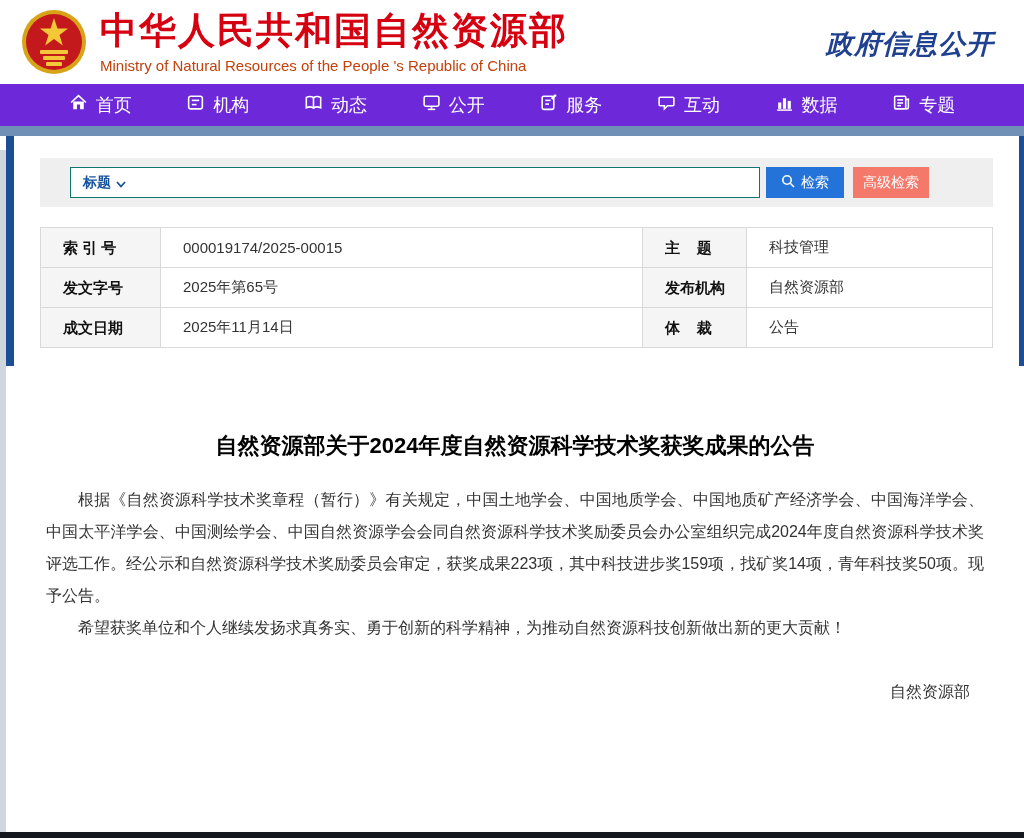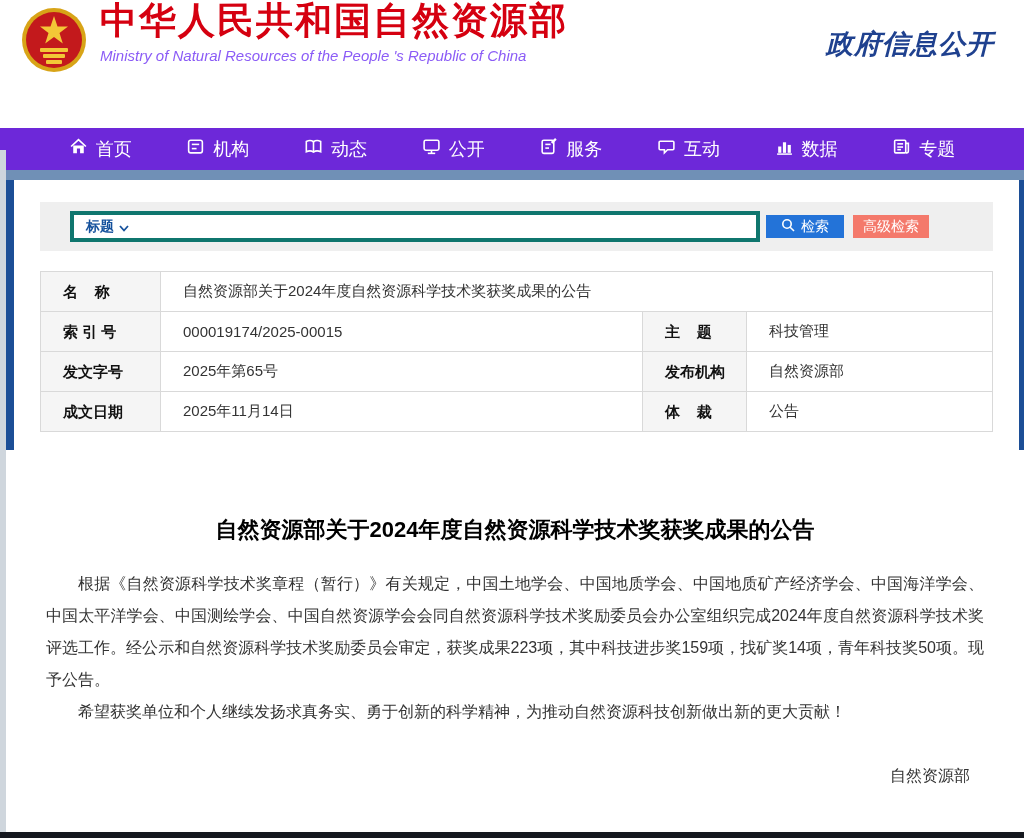--- a/index.html
+++ b/index.html
@@ -1,44 +1,44 @@
 <!DOCTYPE html>
 <html><head>
 <meta charset="utf-8">
 <style>
   * { margin:0; padding:0; box-sizing:border-box; }
   html,body { width:1024px; }
   body { font-family:"Liberation Sans","DejaVu Sans",sans-serif; background:#ffffff; }
   .page { position:relative; width:1024px; height:838px; background:#ffffff; overflow:hidden; }
 
   
-  .banner { height:128px; display:flex; align-items:flex-start; padding:0 30px 0 20px; background:#ffffff; }
+  .banner { height:84px; display:flex; align-items:center; padding:0 30px 0 20px; background:#ffffff; }
   .emblem { width:68px; height:80px; flex:0 0 auto; }
   .masthead { margin-left:12px; }
   .title-cn { color:#d50010; font-size:37px; font-weight:bold; letter-spacing:2px; line-height:1.15; }
-  .title-en { color:#8b5cf6; font-size:15px; margin-top:4px;font-style:italic; }
+  .title-en { color:#c2410c; font-size:15px; margin-top:4px; }
   .gov-open { margin-left:auto; align-self:flex-start; margin-top:26px; color:#1f418f; font-size:27px; font-weight:bold; letter-spacing:1px;font-style:italic; }
 
   
   .nav { height:42px; background:#6d28d9; display:flex; align-items:center; justify-content:space-evenly; padding:0 14px; }
   .nav-item { display:flex; align-items:center; gap:8px; color:#ffffff; font-size:18px; cursor:pointer; }
   .nav-item svg { width:19px; height:19px; }
   .substrip { height:10px; background:#7090b6; }
 
   
   .frame { margin-left:6px; border-left:8px solid #1c4e96; border-right:5px solid #1c4e96; background:#ffffff; padding:22px 26px 18px 26px; }
   .edge-left { position:absolute; left:0; top:150px; bottom:6px; width:6px; background:#cfd6dd; }
   .bottom-bar { position:absolute; left:0; right:0; bottom:0; height:6px; background:#15181f; }
 
   
   .search-row { background:#efefef; padding:9px 30px; display:flex; align-items:center; }
-  .search-input { background:#ffffff; border:4px solid #0f766e; height:31px; flex:1 1 auto; display:flex; align-items:center; padding:0 12px; max-width:690px; }
+  .search-input { background:#ffffff; border:1px solid #0f766e; height:31px; flex:1 1 auto; display:flex; align-items:center; padding:0 12px; max-width:690px; }
   .field-selector { color:#15519c; font-weight:bold; font-size:14px; display:flex; align-items:center; gap:5px; cursor:pointer; }
   .field-selector svg { width:10px; height:7px; }
-  .btn { height:23px; display:flex; align-items:center; justify-content:center; gap:6px; color:#ffffff; font-size:14px; border:none; cursor:pointer; }
+  .btn { height:31px; display:flex; align-items:center; justify-content:center; gap:6px; color:#ffffff; font-size:14px; border:none; cursor:pointer; }
   .btn-search { background:#2373d8; width:78px; margin-left:6px; }
   .btn-search svg { width:14px; height:14px; }
   .btn-adv { background:#f4796b; width:76px; margin-left:9px; }
 
   
   .meta { width:100%; border-collapse:collapse; table-layout:fixed; margin-top:20px; }
   .meta td { border:1px solid #d9d9d9; font-size:15px; padding:6px 10px 6px 22px; color:#333; vertical-align:middle; }
   .meta td.lbl { background:#f5f5f5; font-weight:bold; color:#111; white-space:pre-wrap; line-height:1.8; }
   .meta tr { height:30px; }
   .meta tr.tall { height:62px; }
@@ -166,24 +166,20 @@
     </div>
 
     <table class="meta">
       <colgroup>
           <col class="col-l1">
           <col class="col-v1">
           <col class="col-l2">
           <col class="col-v2">
         </colgroup>
       <tbody>
-          <tr>
-        <td class="lbl">名    称</td>
-        <td colspan="3">自然资源部关于2024年度自然资源科学技术奖获奖成果的公告</td>
-      </tr>
       <tr>
         <td class="lbl">索 引 号</td>
         <td>000019174/2025-00015</td>
         <td class="lbl">主    题</td>
         <td>科技管理</td>
       </tr>
       <tr>
         <td class="lbl">发文字号</td>
         <td>2025年第65号</td>
         <td class="lbl">发布机构</td>

